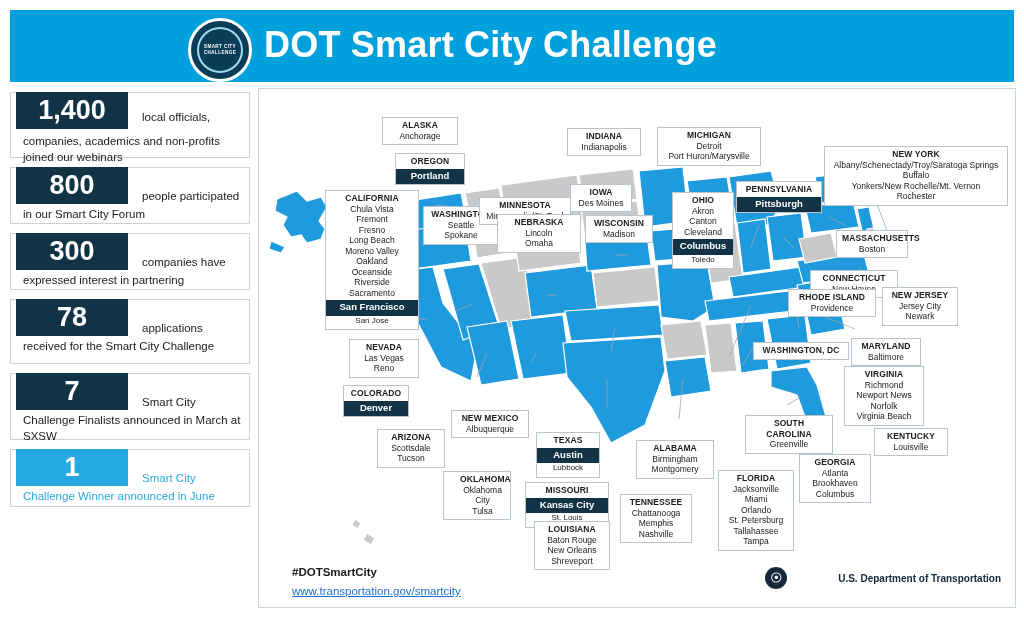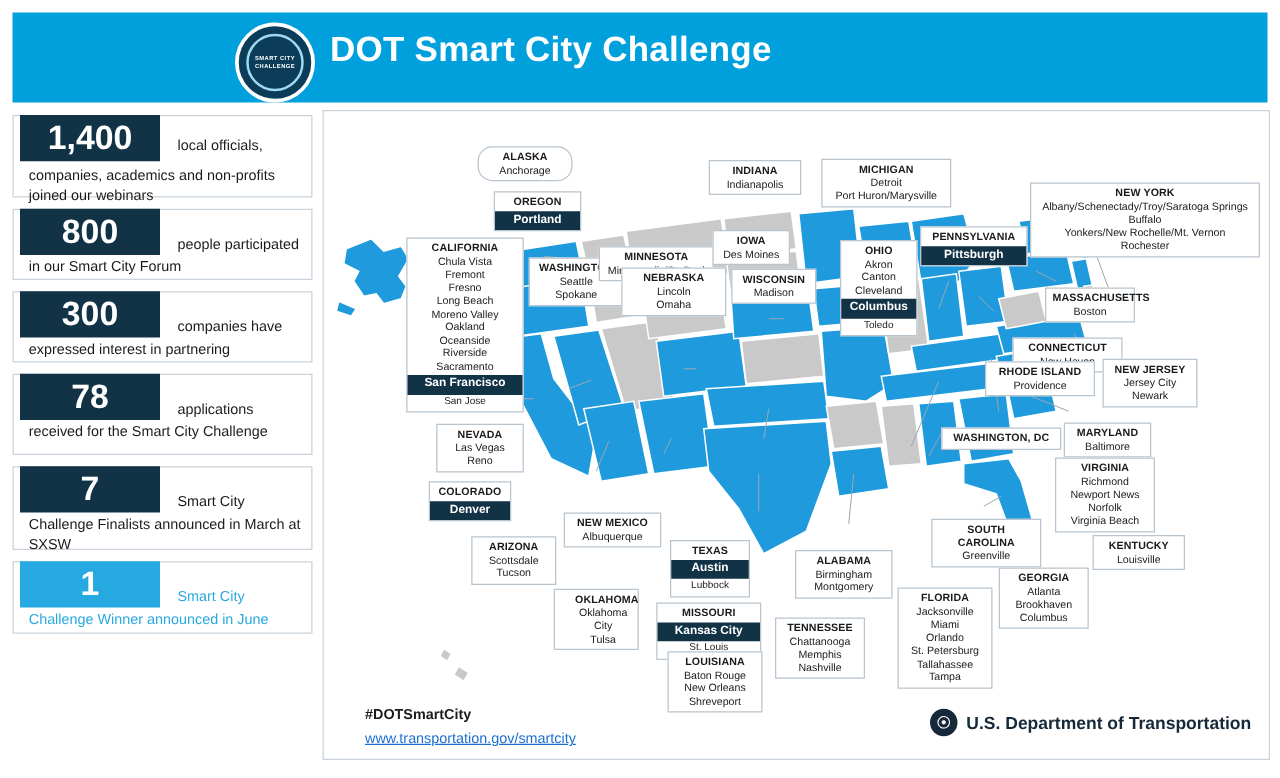--- a/index.html
+++ b/index.html
@@ -26,21 +26,21 @@
   .header-logo .ring{
     width:42px;height:42px;border-radius:50%;border:2px solid #9fd9f2;
     display:flex;align-items:center;justify-content:center;
     flex-direction:column;
   }
   .header-logo .ring span{
     display:block;color:#ffffff;font-size:4.6px;letter-spacing:.4px;line-height:6px;font-weight:bold;
   }
   .header-title{
     position:absolute;left:254px;top:14px;
-    font-size:28px;font-weight:bold;color:#ffffff;letter-spacing:.2px;
+    font-size:36px;font-weight:bold;color:#ffffff;letter-spacing:.2px;
   }
 
   
   .stats{position:absolute;left:10px;top:92px;width:240px;}
   .stat{position:relative;margin-bottom:9px;}
   .stat .body{
     border:1px solid #c9d3dc;background:#ffffff;
     min-height:44px;
     padding:22px 8px 8px 12px;
     font-size:11.5px;line-height:15px;color:#1b1b1b;
@@ -72,21 +72,21 @@
   .weburl{
     position:absolute;left:33px;top:496px;font-size:11.5px;color:#1c6fd0;text-decoration:underline;
   }
   .dot-seal{
     position:absolute;right:14px;bottom:18px;display:flex;align-items:center;gap:7px;
   }
   .dot-seal .seal{
     width:22px;height:22px;border-radius:50%;background:#15293a;
     display:flex;align-items:center;justify-content:center;color:#fff;font-size:12px;
   }
-  .dot-seal .seal-text{font-size:14px;font-weight:bold;color:#15293a;}
+  .dot-seal .seal-text{font-size:10px;font-weight:bold;color:#15293a;margin-left:44px;}
 
   
   .mapwrap{position:absolute;left:0;top:0;width:756px;height:518px;}
 
   
   .lbl{
     position:absolute;
     background:#ffffff;border:1px solid #b9c4ce;
     text-align:center;
     padding:2px 5px 3px 5px;
@@ -294,21 +294,21 @@
           <path d="M566 228 L596 240"></path>
           <path d="M534 198 L540 240"></path>
           <path d="M492 216 L470 268"></path>
           <path d="M494 258 L484 276"></path>
           <path d="M526 254 L540 268"></path>
           <path d="M542 308 L528 316"></path>
         </g>
       </svg>
     </div>
 
-    <div class="lbl" style="left:123px;top:28px;width:76px;border-radius:12px;">
+    <div class="lbl" style="left:123px;top:28px;width:76px;">
       <span class="st">ALASKA</span>
       <span class="ct">Anchorage</span>
     </div>
 
     <div class="lbl" style="left:136px;top:64px;width:70px;">
       <span class="st">OREGON</span>
       <span class="win">Portland</span>
     </div>
 
     <div class="lbl" style="left:66px;top:101px;width:94px;">

